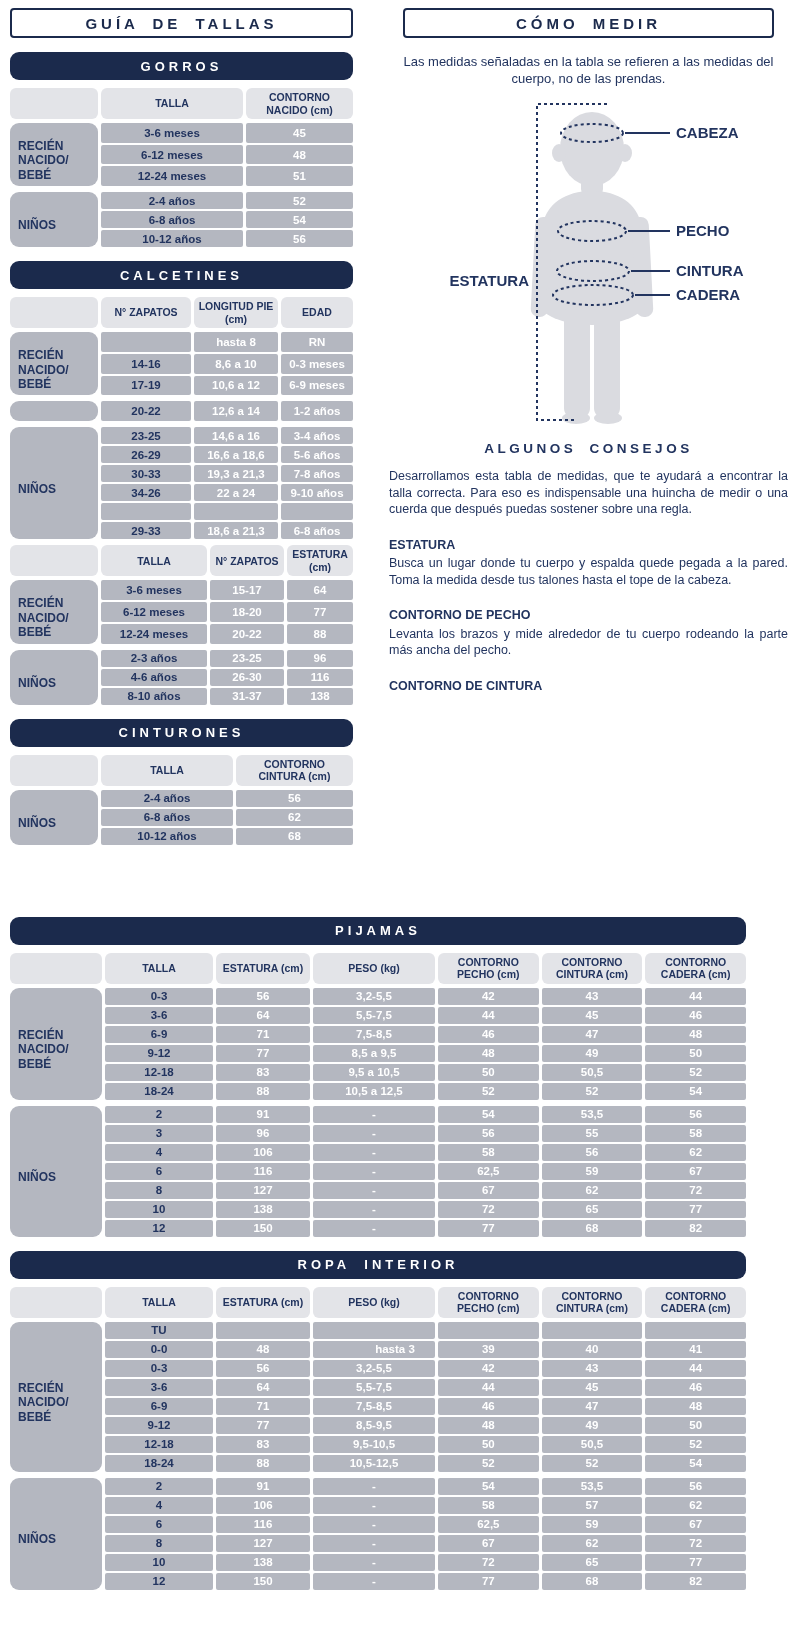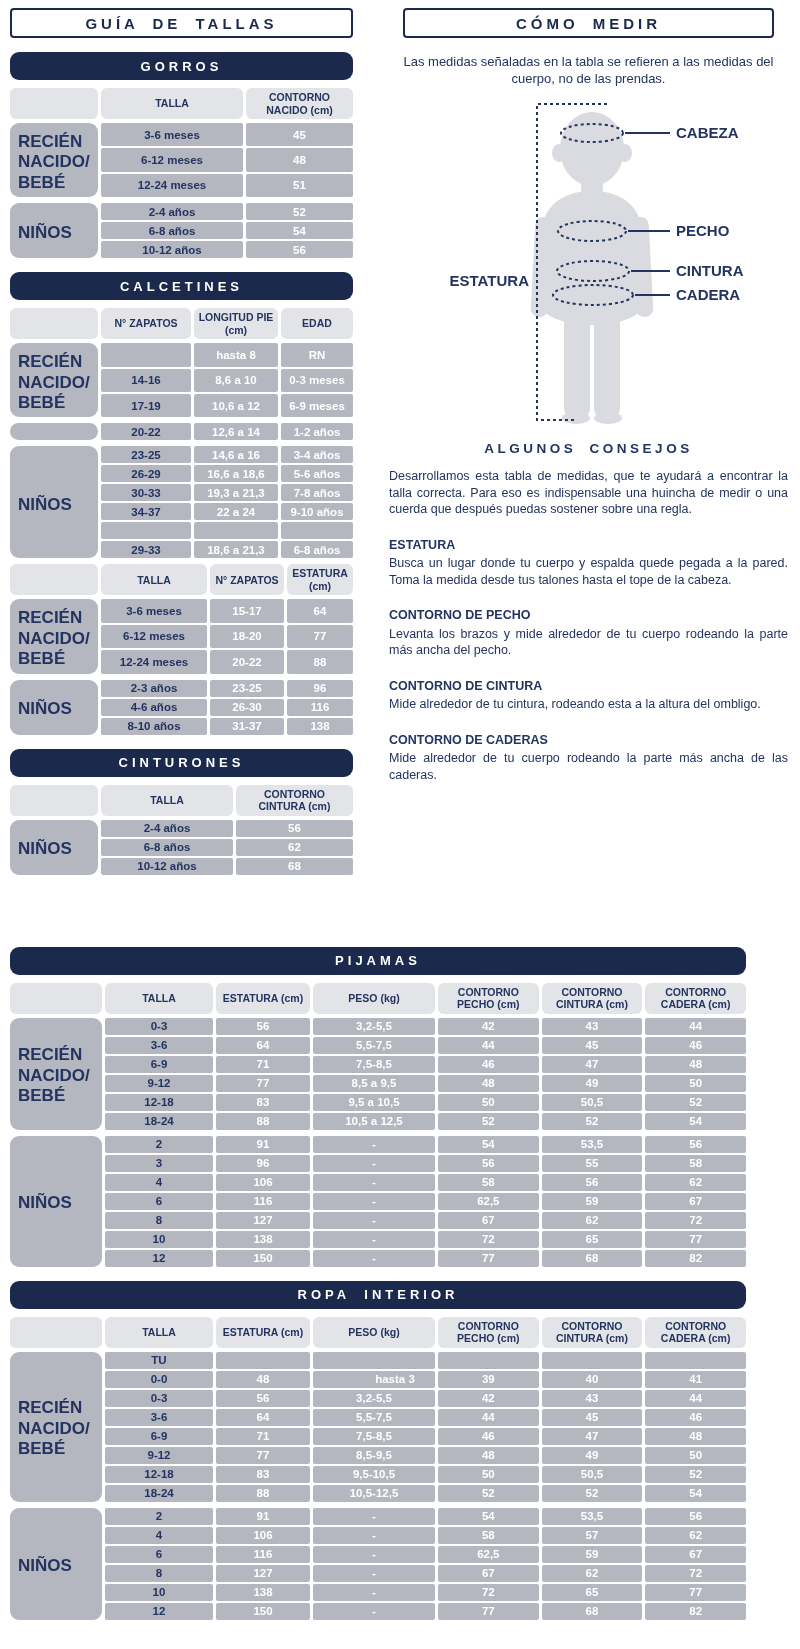--- a/index.html
+++ b/index.html
@@ -53,23 +53,23 @@
     display:flex;align-items:center;justify-content:center;
     text-align:center;
     font-weight:bold;font-size:10.5px;line-height:1.18;
     color:var(--text);
     padding:2px 4px;
   }
   .cat{
     background:var(--cell);
     border-radius:9px;
     display:flex;align-items:center;
-    font-weight:bold;font-size:17px;line-height:1.2;
+    font-weight:bold;font-size:12px;line-height:1.2;
     color:var(--text);
-    padding:9px 4px 4px 8px;
+    padding:16px 4px 4px 8px;
     white-space:pre-line;
     grid-column:1;
   }
   .cell{
     background:var(--cell);
     min-height:17px;
     display:flex;align-items:center;justify-content:center;
     font-size:11.5px;
     border-radius:2px;
     padding:1px 2px;
@@ -177,21 +177,21 @@
             <div class="cat" style="grid-row: 1 / span 6;">NIÑOS</div>
             <div class="cell cell-key" style="grid-area: 1 / 2;">23-25</div>
             <div class="cell cell-val" style="grid-area: 1 / 3;">14,6 a 16</div>
             <div class="cell cell-val" style="grid-area: 1 / 4;">3-4 años</div>
             <div class="cell cell-key" style="grid-area: 2 / 2;">26-29</div>
             <div class="cell cell-val" style="grid-area: 2 / 3;">16,6 a 18,6</div>
             <div class="cell cell-val" style="grid-area: 2 / 4;">5-6 años</div>
             <div class="cell cell-key" style="grid-area: 3 / 2;">30-33</div>
             <div class="cell cell-val" style="grid-area: 3 / 3;">19,3 a 21,3</div>
             <div class="cell cell-val" style="grid-area: 3 / 4;">7-8 años</div>
-            <div class="cell cell-key" style="grid-area: 4 / 2;">34-37</div>
+            <div class="cell cell-key" style="grid-area: 4 / 2;">34-26</div>
             <div class="cell cell-val" style="grid-area: 4 / 3;">22 a 24</div>
             <div class="cell cell-val" style="grid-area: 4 / 4;">9-10 años</div>
             <div class="cell cell-key" style="grid-area: 5 / 2;"></div>
             <div class="cell cell-val" style="grid-area: 5 / 3;"></div>
             <div class="cell cell-val" style="grid-area: 5 / 4;"></div>
             <div class="cell cell-key" style="grid-area: 6 / 2;">29-33</div>
             <div class="cell cell-val" style="grid-area: 6 / 3;">18,6 a 21,3</div>
             <div class="cell cell-val" style="grid-area: 6 / 4;">6-8 años</div>
           </div>
         </div>
@@ -300,25 +300,20 @@
         <div class="tip">
           <h4>ESTATURA</h4>
           <p>Busca un lugar donde tu cuerpo y espalda quede pegada a la pared. Toma la medida desde tus talones hasta el tope de la cabeza.</p>
         </div>
         <div class="tip">
           <h4>CONTORNO DE PECHO</h4>
           <p>Levanta los brazos y mide alrededor de tu cuerpo rodeando la parte más ancha del pecho.</p>
         </div>
         <div class="tip">
           <h4>CONTORNO DE CINTURA</h4>
-          <p>Mide alrededor de tu cintura, rodeando esta a la altura del ombligo.</p>
-        </div>
-        <div class="tip">
-          <h4>CONTORNO DE CADERAS</h4>
-          <p>Mide alrededor de tu cuerpo rodeando la parte más ancha de las caderas.</p>
         </div>
       </div>
     </div>
   </div>
 
   <div class="wide-block wide-first">
     <div class="bar">PIJAMAS</div>
     <div class="tbl tbl-pijamas">
         <div class="t-row t-head">
           <div class="chip chip-blank"></div>

